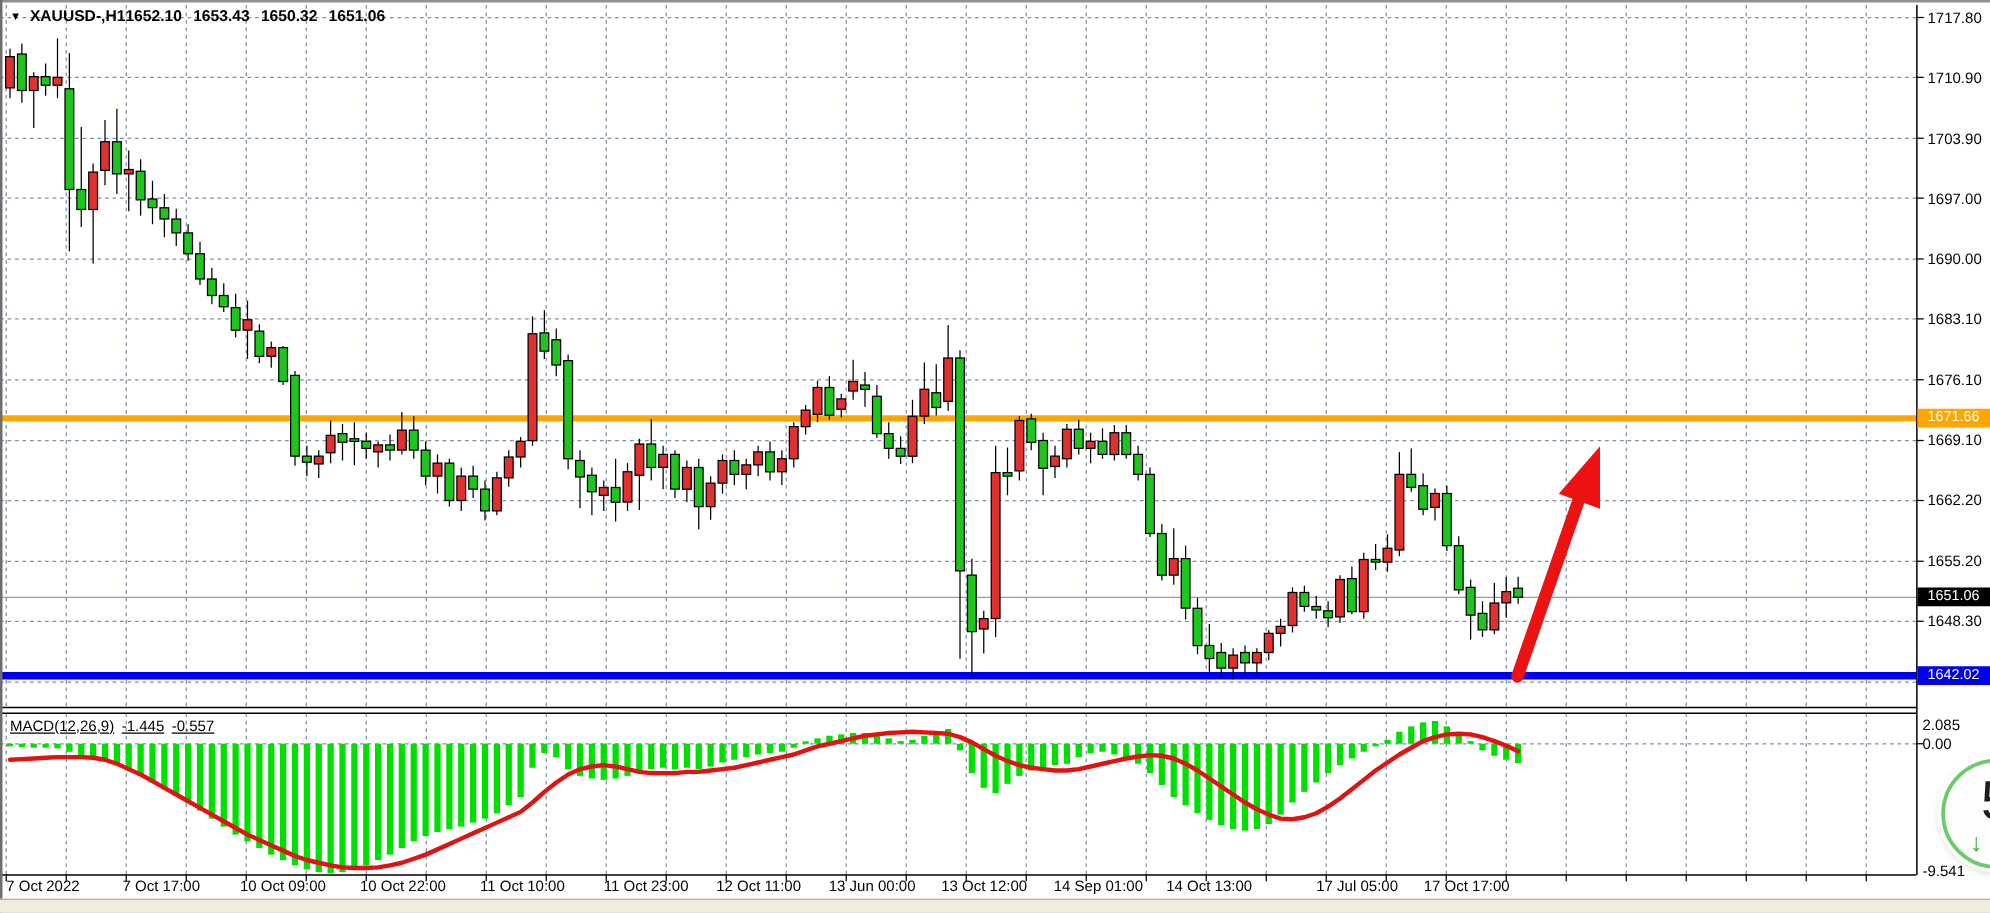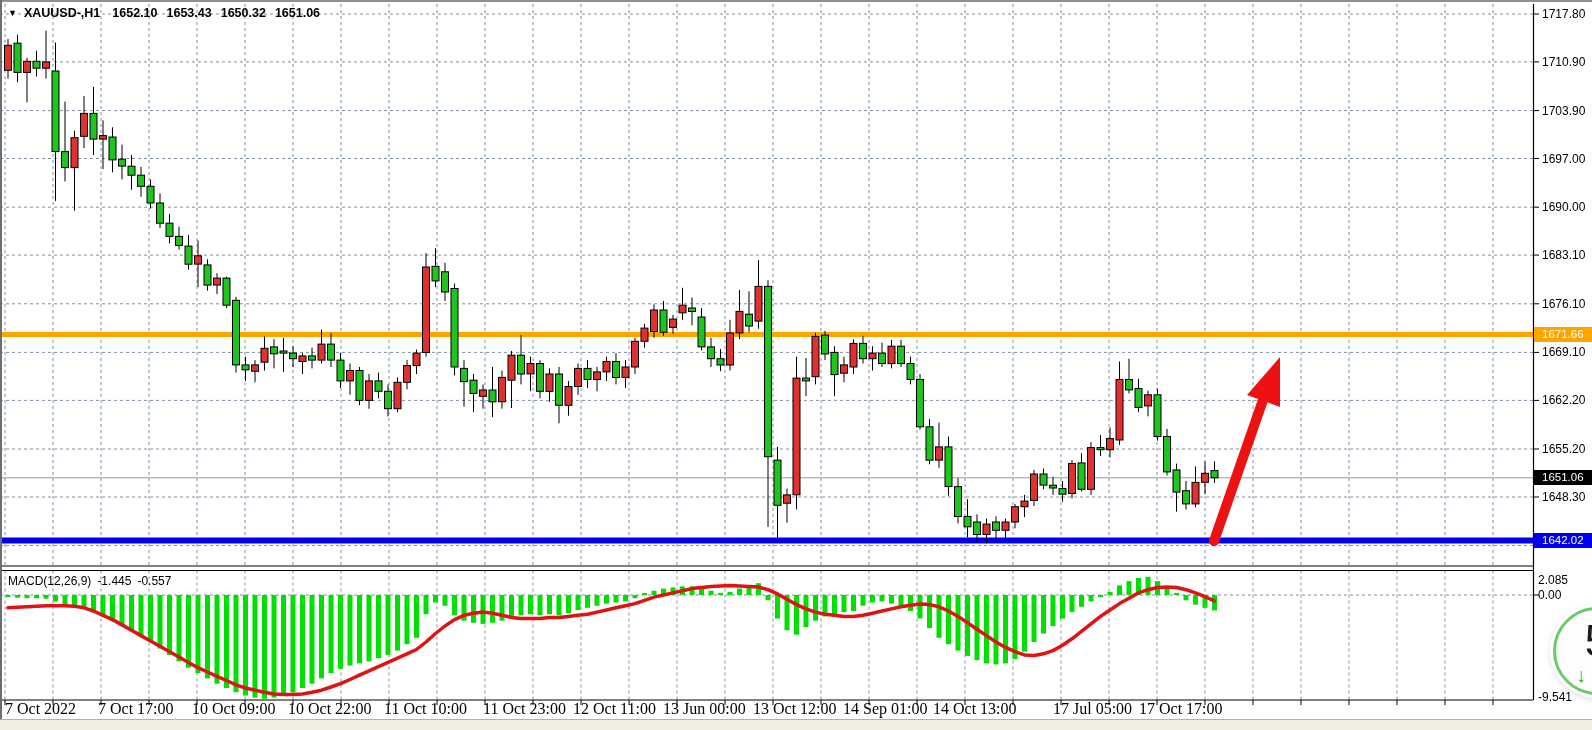--- a/index.html
+++ b/index.html
@@ -4,27 +4,27 @@
 <style>
   html,body{margin:0;padding:0;background:#c8c8c8;}
   #screen{position:relative;width:1592px;height:730px;background:#ffffff;overflow:hidden;
           font-family:"Liberation Sans",sans-serif;color:#000;}
   .frame-top{position:absolute;left:0;top:0;width:1592px;height:2px;background:#909090;}
   .frame-left{position:absolute;left:0;top:0;width:2px;height:730px;background:#6e6e6e;}
   .bottom-strip{position:absolute;left:0;top:719px;width:1592px;height:11px;background:#f0ede1;border-top:1px solid #b3b0a4;box-sizing:border-box;}
   #chart-svg-wrap{position:absolute;left:0;top:0;width:1592px;height:730px;}
   .hdr{position:absolute;left:8px;top:6px;display:flex;align-items:center;font-size:12.5px;font-weight:bold;white-space:pre;z-index:5;}
   .hdr .tri{font-size:9px;margin-right:7px;}
-  .hdr .sym{margin-right:12px;}
+  .hdr .sym{margin-right:0;}
   .hdr .q{margin-right:9px;}
-  .macd-hdr{position:absolute;left:8px;top:574px;display:flex;font-size:12px;white-space:pre;z-index:5;}
+  .macd-hdr{position:absolute;left:8px;top:574px;display:flex;font-size:12px;white-space:pre;z-index:5;text-decoration:underline;}
   .macd-hdr span{margin-right:6px;}
   .price-axis-labels{position:absolute;left:0;top:0;z-index:4;}
   .ptick{position:absolute;left:1542px;width:60px;height:14px;font-size:12px;line-height:14px;}
-  .ttick{position:absolute;top:702px;height:14px;font-size:16px;line-height:14px;white-space:nowrap;font-family:Liberation Serif, serif;}
+  .ttick{position:absolute;top:702px;height:14px;font-size:12px;line-height:14px;white-space:nowrap;}
   .mtick{position:absolute;left:1538px;width:56px;height:13px;font-size:12px;line-height:13px;}
   .plabel{position:absolute;left:1534px;width:58px;height:15px;font-size:11.5px;line-height:15px;padding-left:8px;z-index:6;}
   .badge{position:absolute;left:1553px;top:607px;width:88px;height:88px;border-radius:50%;
          background:#fdfdfd;border:3px solid #6bca6b;box-sizing:border-box;z-index:20;
          box-shadow:0 0 0 3px #ffffff,0 2px 8px rgba(0,0,0,0.25);}
   .badge .num{position:absolute;left:0;top:6px;width:82px;text-align:center;font-size:44px;color:#1c1c1c;}
   .badge .dn{position:absolute;left:20px;top:54px;font-size:20px;font-weight:bold;color:#2eb82e;}
 </style>
 </head>
 <body>

